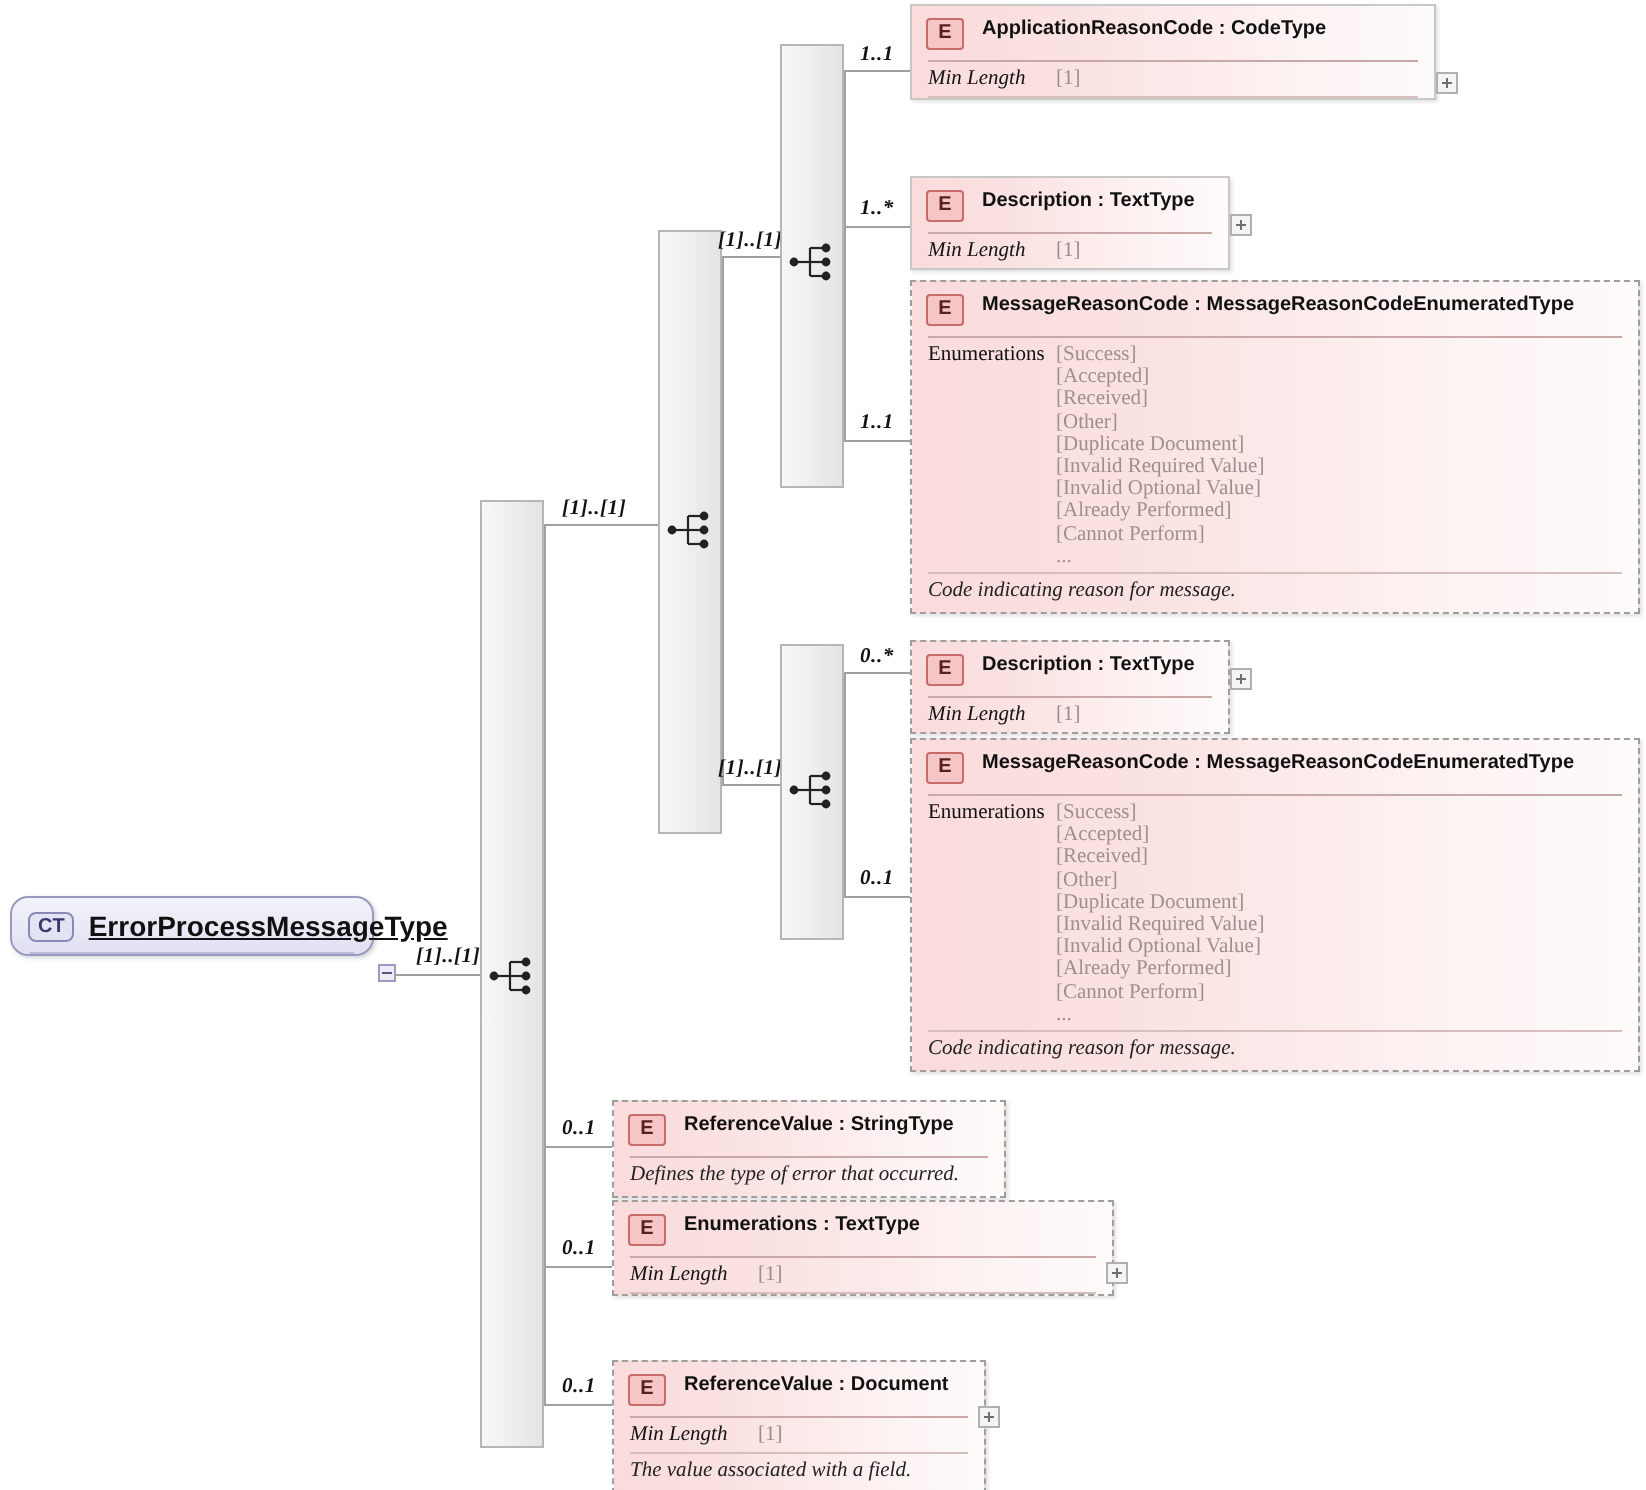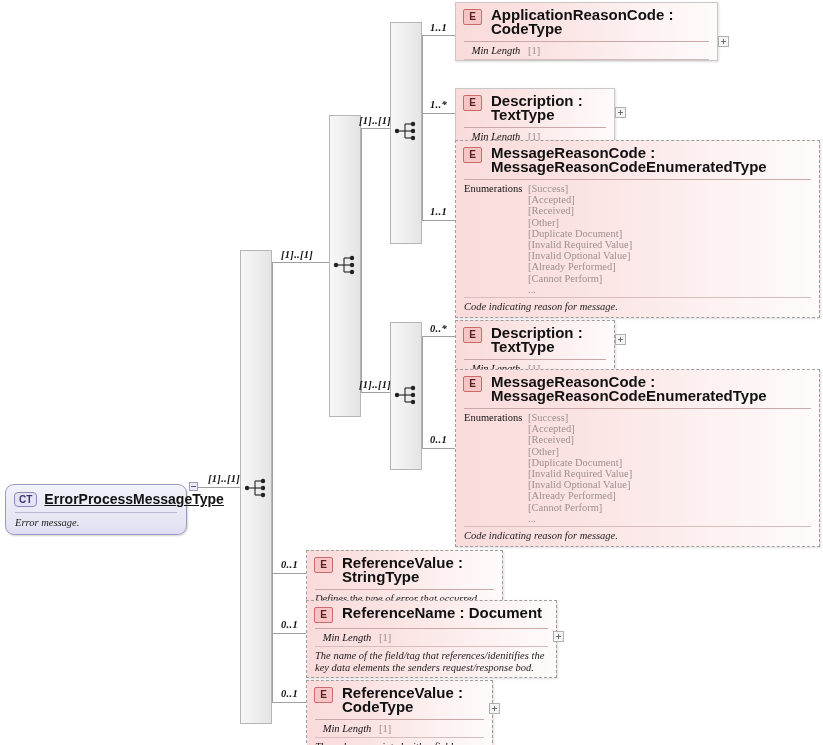--- a/index.html
+++ b/index.html
@@ -37,25 +37,25 @@
   
   .ebox{position:absolute;background:linear-gradient(to right,#fadbdb 0%,#fbe3e3 35%,#fdf1f1 70%,#fefbfb 100%);
         box-shadow:1px 1px 2px rgba(0,0,0,.13);}
   .ebox.solid{border:1px solid #c8c8c8;}
   .ebox.dashed{border:1px dashed #9e9e9e;}
   .e-head{display:flex;align-items:flex-start;gap:9px;padding:5px 8px 5px 7px;}
   .e-badge{flex:none;border:1px solid #c86b6b;background:#f6c6c6;border-radius:2px;
            font-size:10px;font-weight:bold;color:#5a2020;width:17px;height:14px;
            line-height:14px;text-align:center;margin-top:1px;
            font-family:"Liberation Sans",sans-serif;}
-  .e-title{font-size:15px;font-weight:bold;color:#111;line-height:14px;
+  .e-title{font-size:10px;font-weight:bold;color:#111;line-height:14px;
            font-family:"Liberation Sans",sans-serif;}
   .e-sep{height:1px;background:#c9a8a8;margin:0 8px;}
   .e-facet{display:flex;padding:3px 8px 3px 8px;font-size:10.5px;
-           font-family:"Liberation Serif",serif;text-align:center;}
+           font-family:"Liberation Serif",serif;}
   .e-facet .fname{font-style:italic;color:#111;min-width:64px;}
   .e-facet .fval{color:#9a8c8c;}
   .e-enum{display:flex;padding:3px 8px 2px 8px;font-size:10.5px;
           font-family:"Liberation Serif",serif;}
   .e-enum .fname{color:#111;min-width:64px;flex:none;}
   .e-enum .elist{color:#9e8f8f;line-height:11.2px;}
   .e-doc{font-style:italic;font-size:10.5px;color:#222;padding:3px 8px 4px 8px;
          line-height:11.6px;font-family:"Liberation Serif",serif;}
 
   
@@ -66,27 +66,26 @@
   .plus:after{left:4px;top:2px;width:1px;height:5px;}
   .minus{position:absolute;width:9px;height:9px;border:1px solid #9b9bc0;
          background:#ececf7;box-sizing:border-box;}
   .minus:before{content:"";position:absolute;left:1px;top:3px;width:5px;height:1px;background:#55557a;}
 </style>
 </head>
 <body>
 
 <div class="canvas">
 
-  <div class="ctbox" style="left:5px;top:484px;width:180px;">
+  <div class="ctbox" style="left:5px;top:448px;width:180px;">
     <div class="ct-head">
       <span class="ct-badge">CT</span>
       <span class="ct-title">ErrorProcessMessageType</span>
     </div>
     <div class="ct-sep"></div>
-    <div class="ct-doc">Error message.</div>
   </div>
   <div class="minus" style="left:189px;top:482px;"></div>
   <div class="hline" style="left:198px;top:487px;width:52px;"></div>
   <div class="card" style="left:208px;top:473px;">[1]..[1]</div>
 
   <div class="seqbar" style="left:240px;top:250px;height:472px;"></div>
   <svg class="seqicon" style="left:244px;top:477px;" viewBox="0 0 26 22">
     <circle cx="3" cy="11" r="2.2" fill="#222"></circle>
     <line x1="5" y1="11" x2="11" y2="11" stroke="#222" stroke-width="1.1"></line>
     <line x1="11" y1="4" x2="11" y2="18" stroke="#222" stroke-width="1.1"></line>
@@ -271,36 +270,35 @@
       <span class="e-badge">E</span>
       <span class="e-title">ReferenceValue : StringType</span>
     </div>
     <div class="e-sep"></div>
     <div class="e-doc">Defines the type of error that occurred.</div>
   </div>
 
   <div class="ebox dashed" style="left:306px;top:600px;width:249px;">
     <div class="e-head">
       <span class="e-badge">E</span>
-      <span class="e-title">ReferenceName : Document</span>
-    </div>
-    <div class="e-sep"></div>
-    <div class="e-facet">
-      <span class="fname">Min Length</span>
-      <span class="fval">[1]</span>
-    </div>
-    <div class="e-sep" style="background:#d8bdbd;"></div>
-    <div class="e-doc">The name of the field/tag that references/idenitifies the key data elements the senders request/response bod.</div>
+      <span class="e-title">Enumerations : TextType</span>
+    </div>
+    <div class="e-sep"></div>
+    <div class="e-facet">
+      <span class="fname">Min Length</span>
+      <span class="fval">[1]</span>
+    </div>
+    <div class="e-sep" style="background:#d8bdbd;"></div>
   </div>
   <div class="plus" style="left:553px;top:631px;"></div>
 
   <div class="ebox dashed" style="left:306px;top:680px;width:185px;">
     <div class="e-head">
       <span class="e-badge">E</span>
-      <span class="e-title">ReferenceValue : CodeType</span>
+      <span class="e-title">ReferenceValue : Document</span>
     </div>
     <div class="e-sep"></div>
     <div class="e-facet">
       <span class="fname">Min Length</span>
       <span class="fval">[1]</span>
     </div>
     <div class="e-sep" style="background:#d8bdbd;"></div>
     <div class="e-doc">The value associated with a field.</div>
   </div>
   <div class="plus" style="left:489px;top:703px;"></div>

